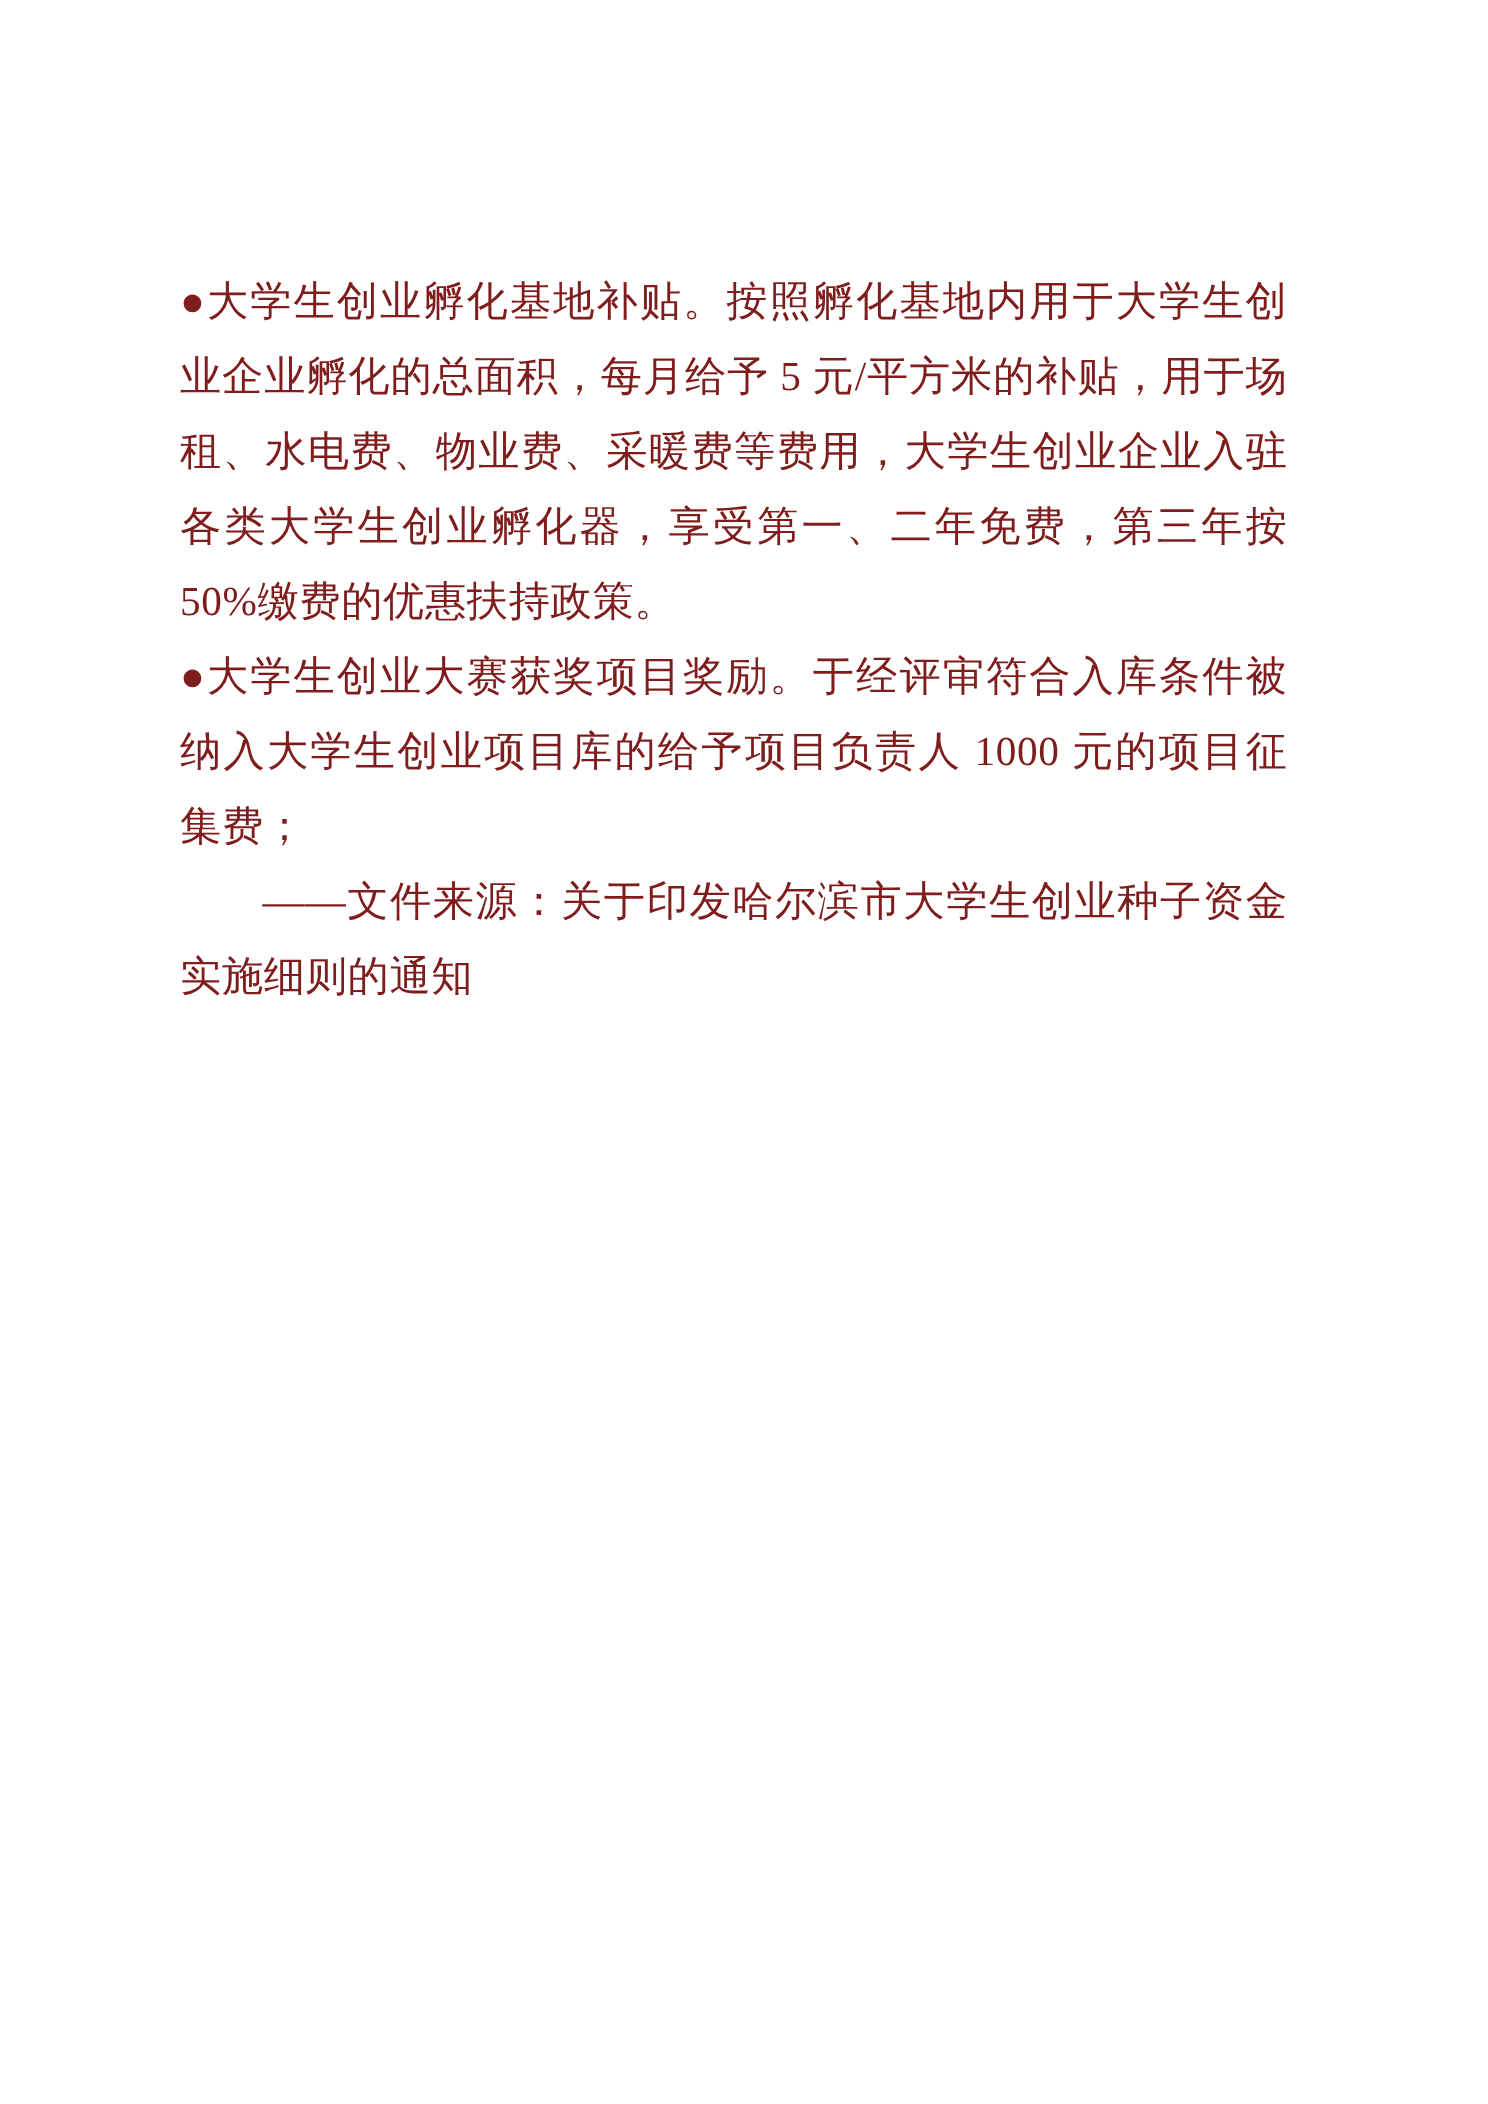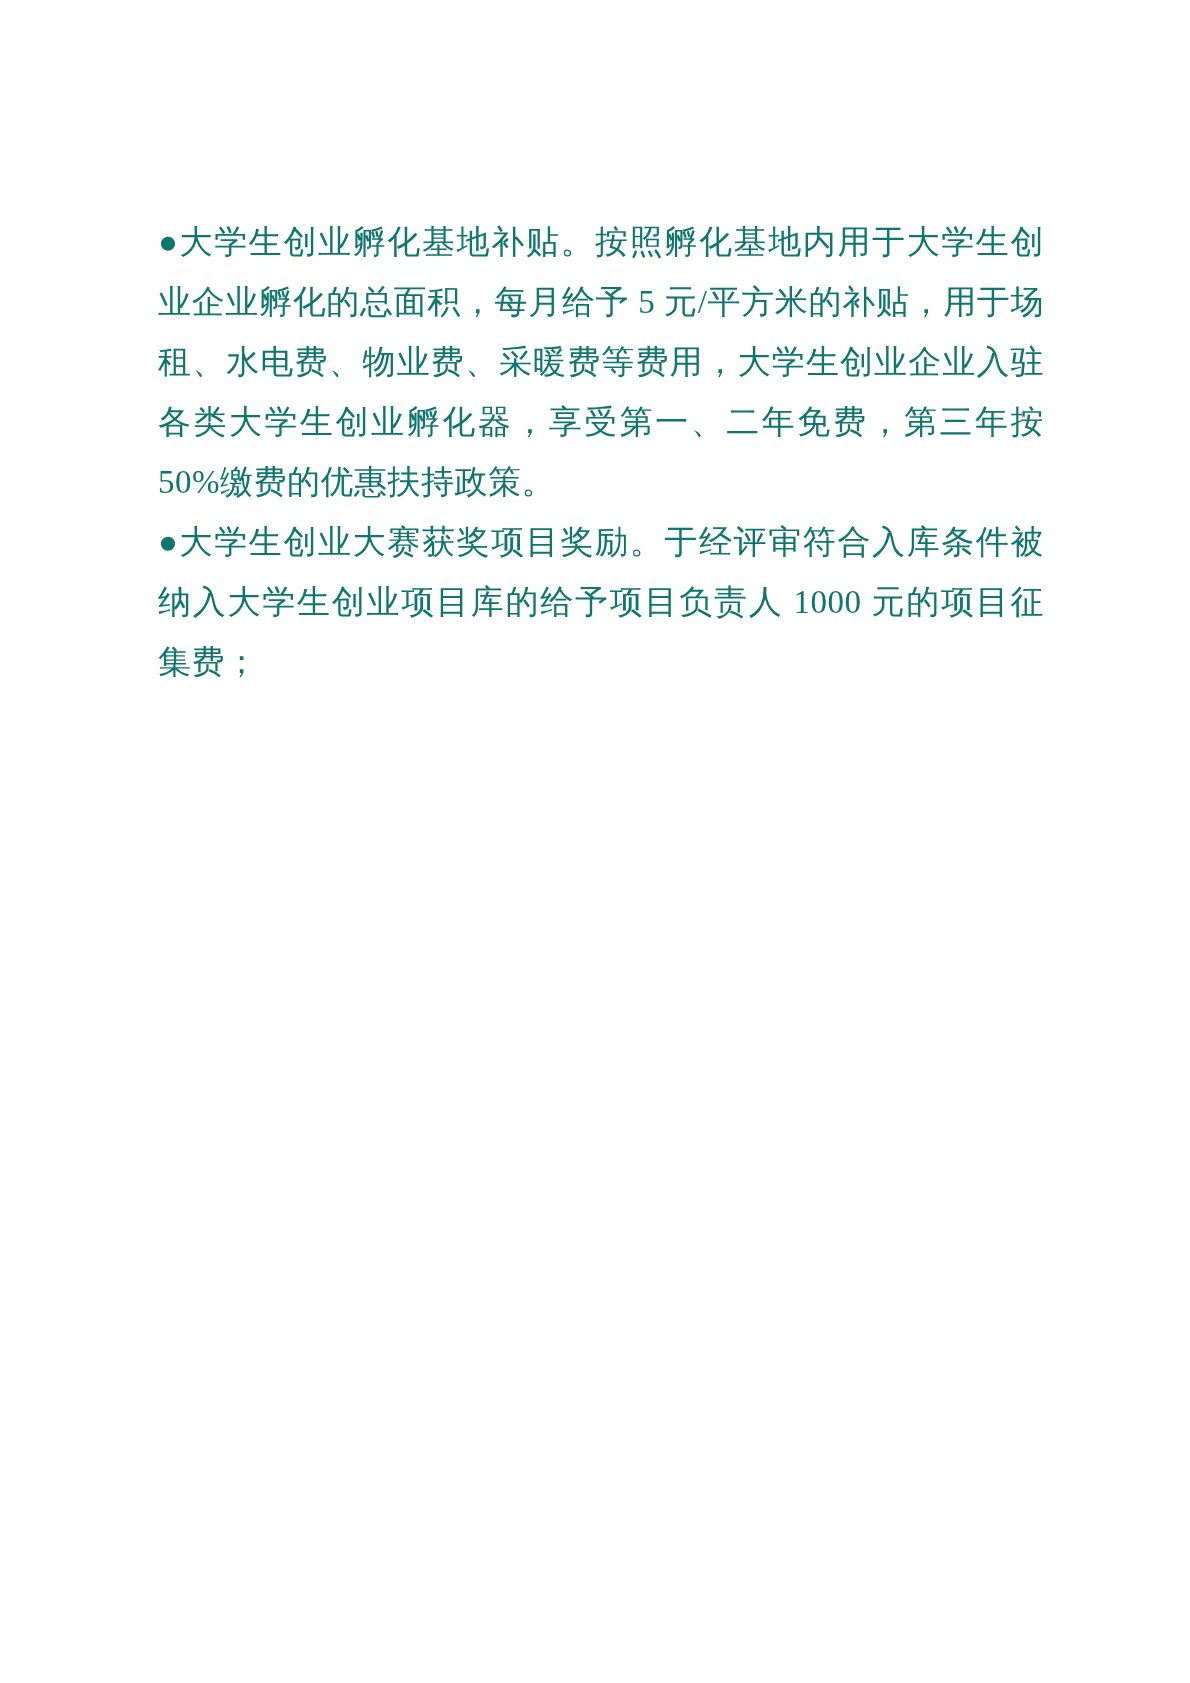--- a/index.html
+++ b/index.html
@@ -9,24 +9,24 @@
   }
   .page {
     position: relative;
     width: 1190px;
     height: 1683px;
     background: #ffffff;
     overflow: hidden;
   }
   .doc {
     position: absolute;
-    left: 158px;
+    left: 144px;
     top: 212px;
     width: 886px;
-    color: #0f766e;
+    color: #7f1d1d;
     font-family: "Liberation Serif", "DejaVu Serif", serif;
     font-size: 33px;
     line-height: 60px;
     letter-spacing: 0.5px;
   }
   .para {
     margin: 0;
     padding: 0;
     text-align: justify;
     text-justify: inter-ideograph;
@@ -35,14 +35,15 @@
     text-indent: 2em;
   }
 </style>
 </head>
 <body>
 
 <div class="page">
   <div class="doc">
     <p class="para">●大学生创业孵化基地补贴。按照孵化基地内用于大学生创业企业孵化的总面积，每月给予 5 元/平方米的补贴，用于场租、水电费、物业费、采暖费等费用，大学生创业企业入驻各类大学生创业孵化器，享受第一、二年免费，第三年按 50%缴费的优惠扶持政策。</p>
     <p class="para">●大学生创业大赛获奖项目奖励。于经评审符合入库条件被纳入大学生创业项目库的给予项目负责人 1000 元的项目征集费；</p>
+    <p class="para source">——文件来源：关于印发哈尔滨市大学生创业种子资金实施细则的通知</p>
   </div>
 </div>
 
 </body></html>

